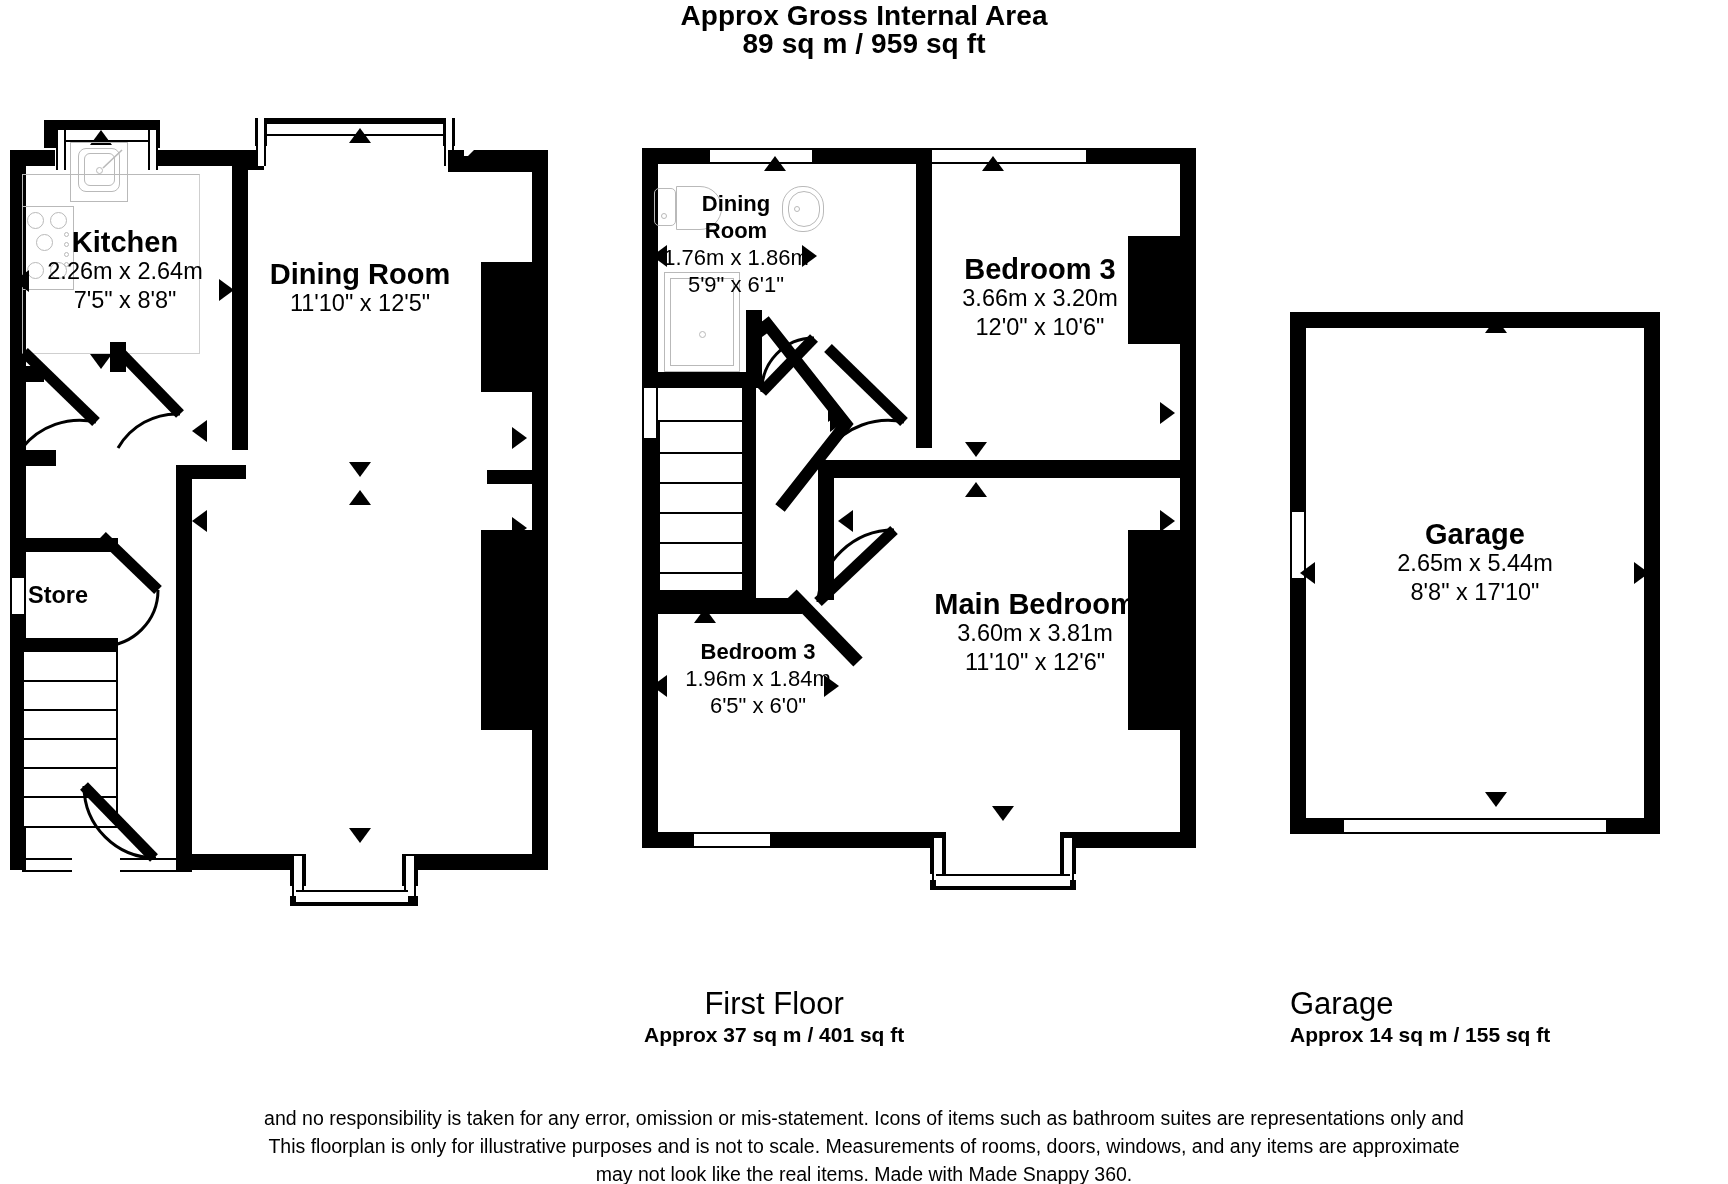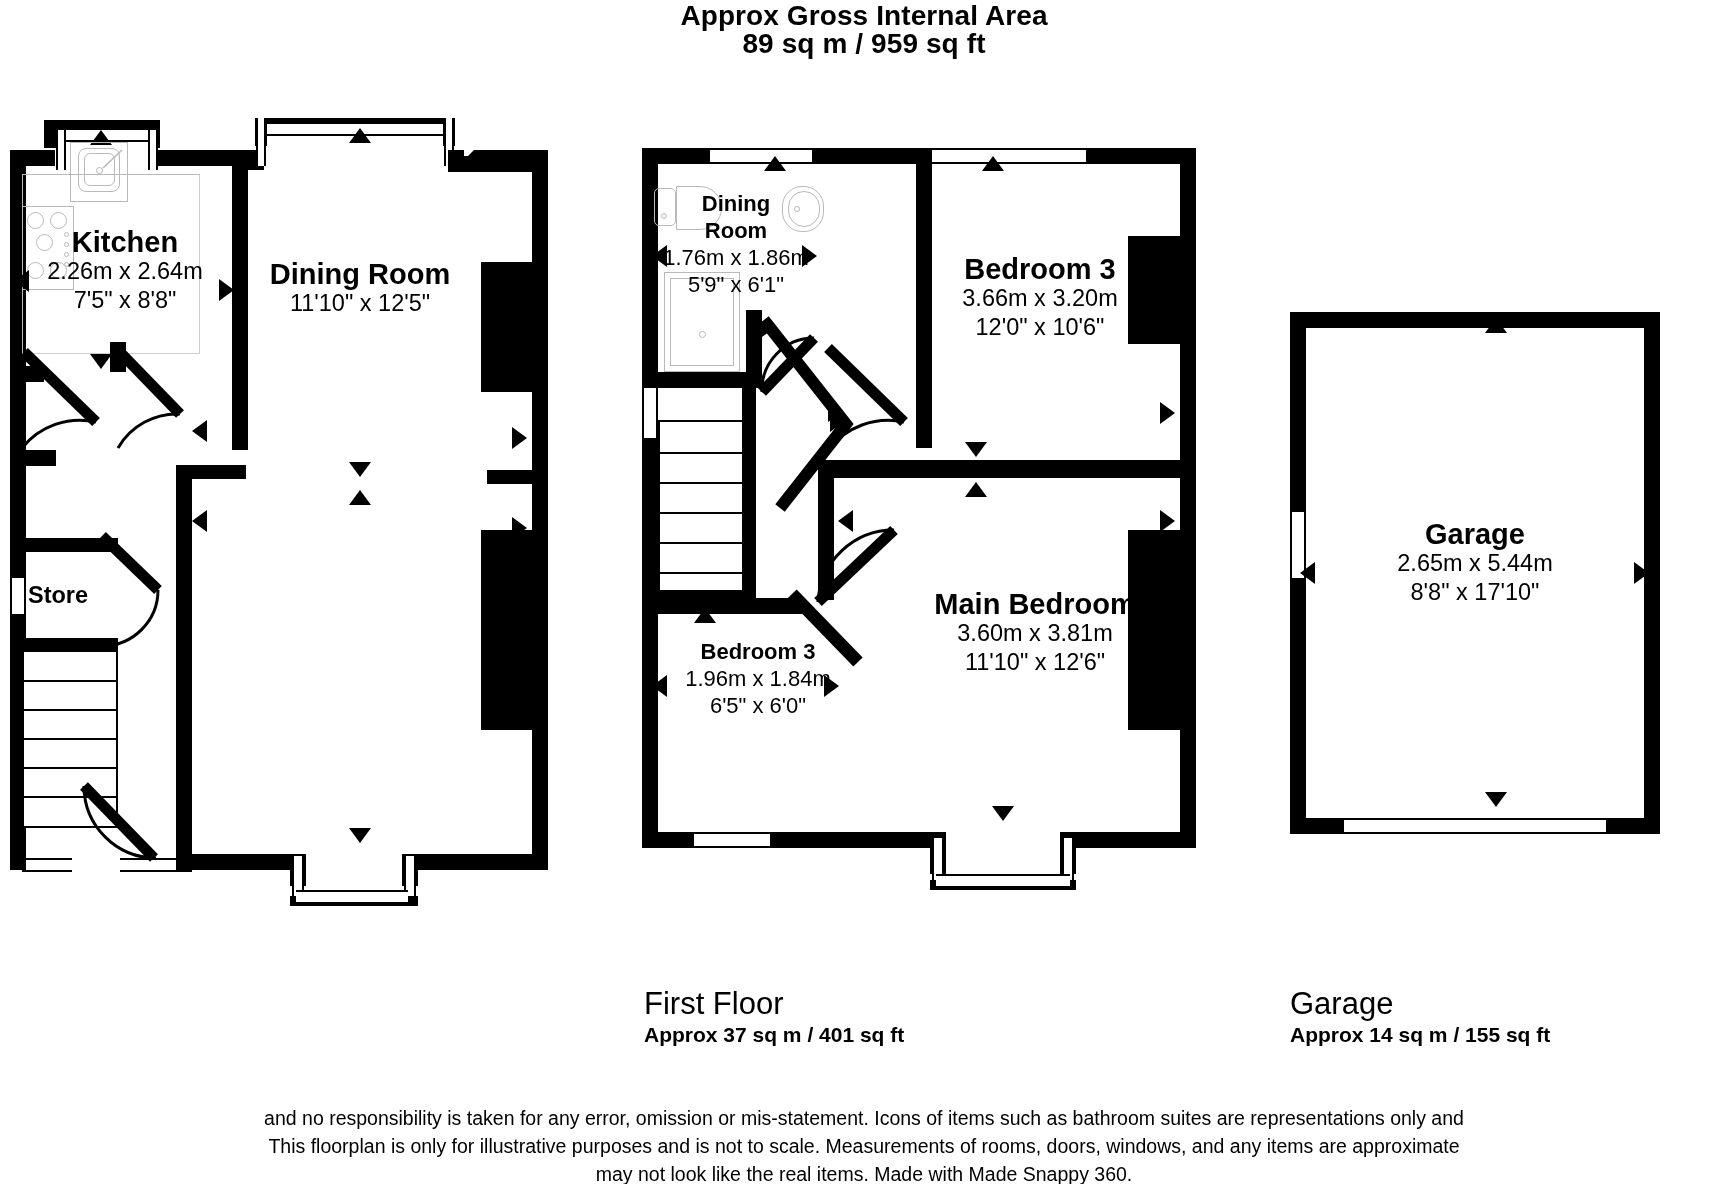--- a/index.html
+++ b/index.html
@@ -392,21 +392,21 @@
       <div class="rdim">12'0" x 10'6"</div>
     </div>
 
     <div class="abs room-label" style="left:240px; top:500px; width:330px;">
       <div class="rname">Main Bedroom</div>
       <div class="rdim">3.60m x 3.81m</div>
       <div class="rdim">11'10" x 12'6"</div>
     </div>
   </div>
 
-  <div class="abs" style="left:644px; top:986px;">
+  <div class="abs" style="left:644px; top:986px;text-align:center;">
     <div class="caption-name">First Floor</div>
     <div class="caption-area">Approx 37 sq m / 401 sq ft</div>
   </div>
 
   <div class="abs" style="left:1280px; top:90px; width:420px; height:790px;">
 
     <div class="abs wall" style="left:10px; top:222px; width:16px; height:200px;"></div>
     <div class="abs wall" style="left:10px; top:488px; width:16px; height:256px;"></div>
     <div class="abs win-v" style="left:10px; top:422px; width:16px; height:66px;"></div>
     <div class="abs wall" style="left:10px; top:222px; width:370px; height:16px;"></div>

